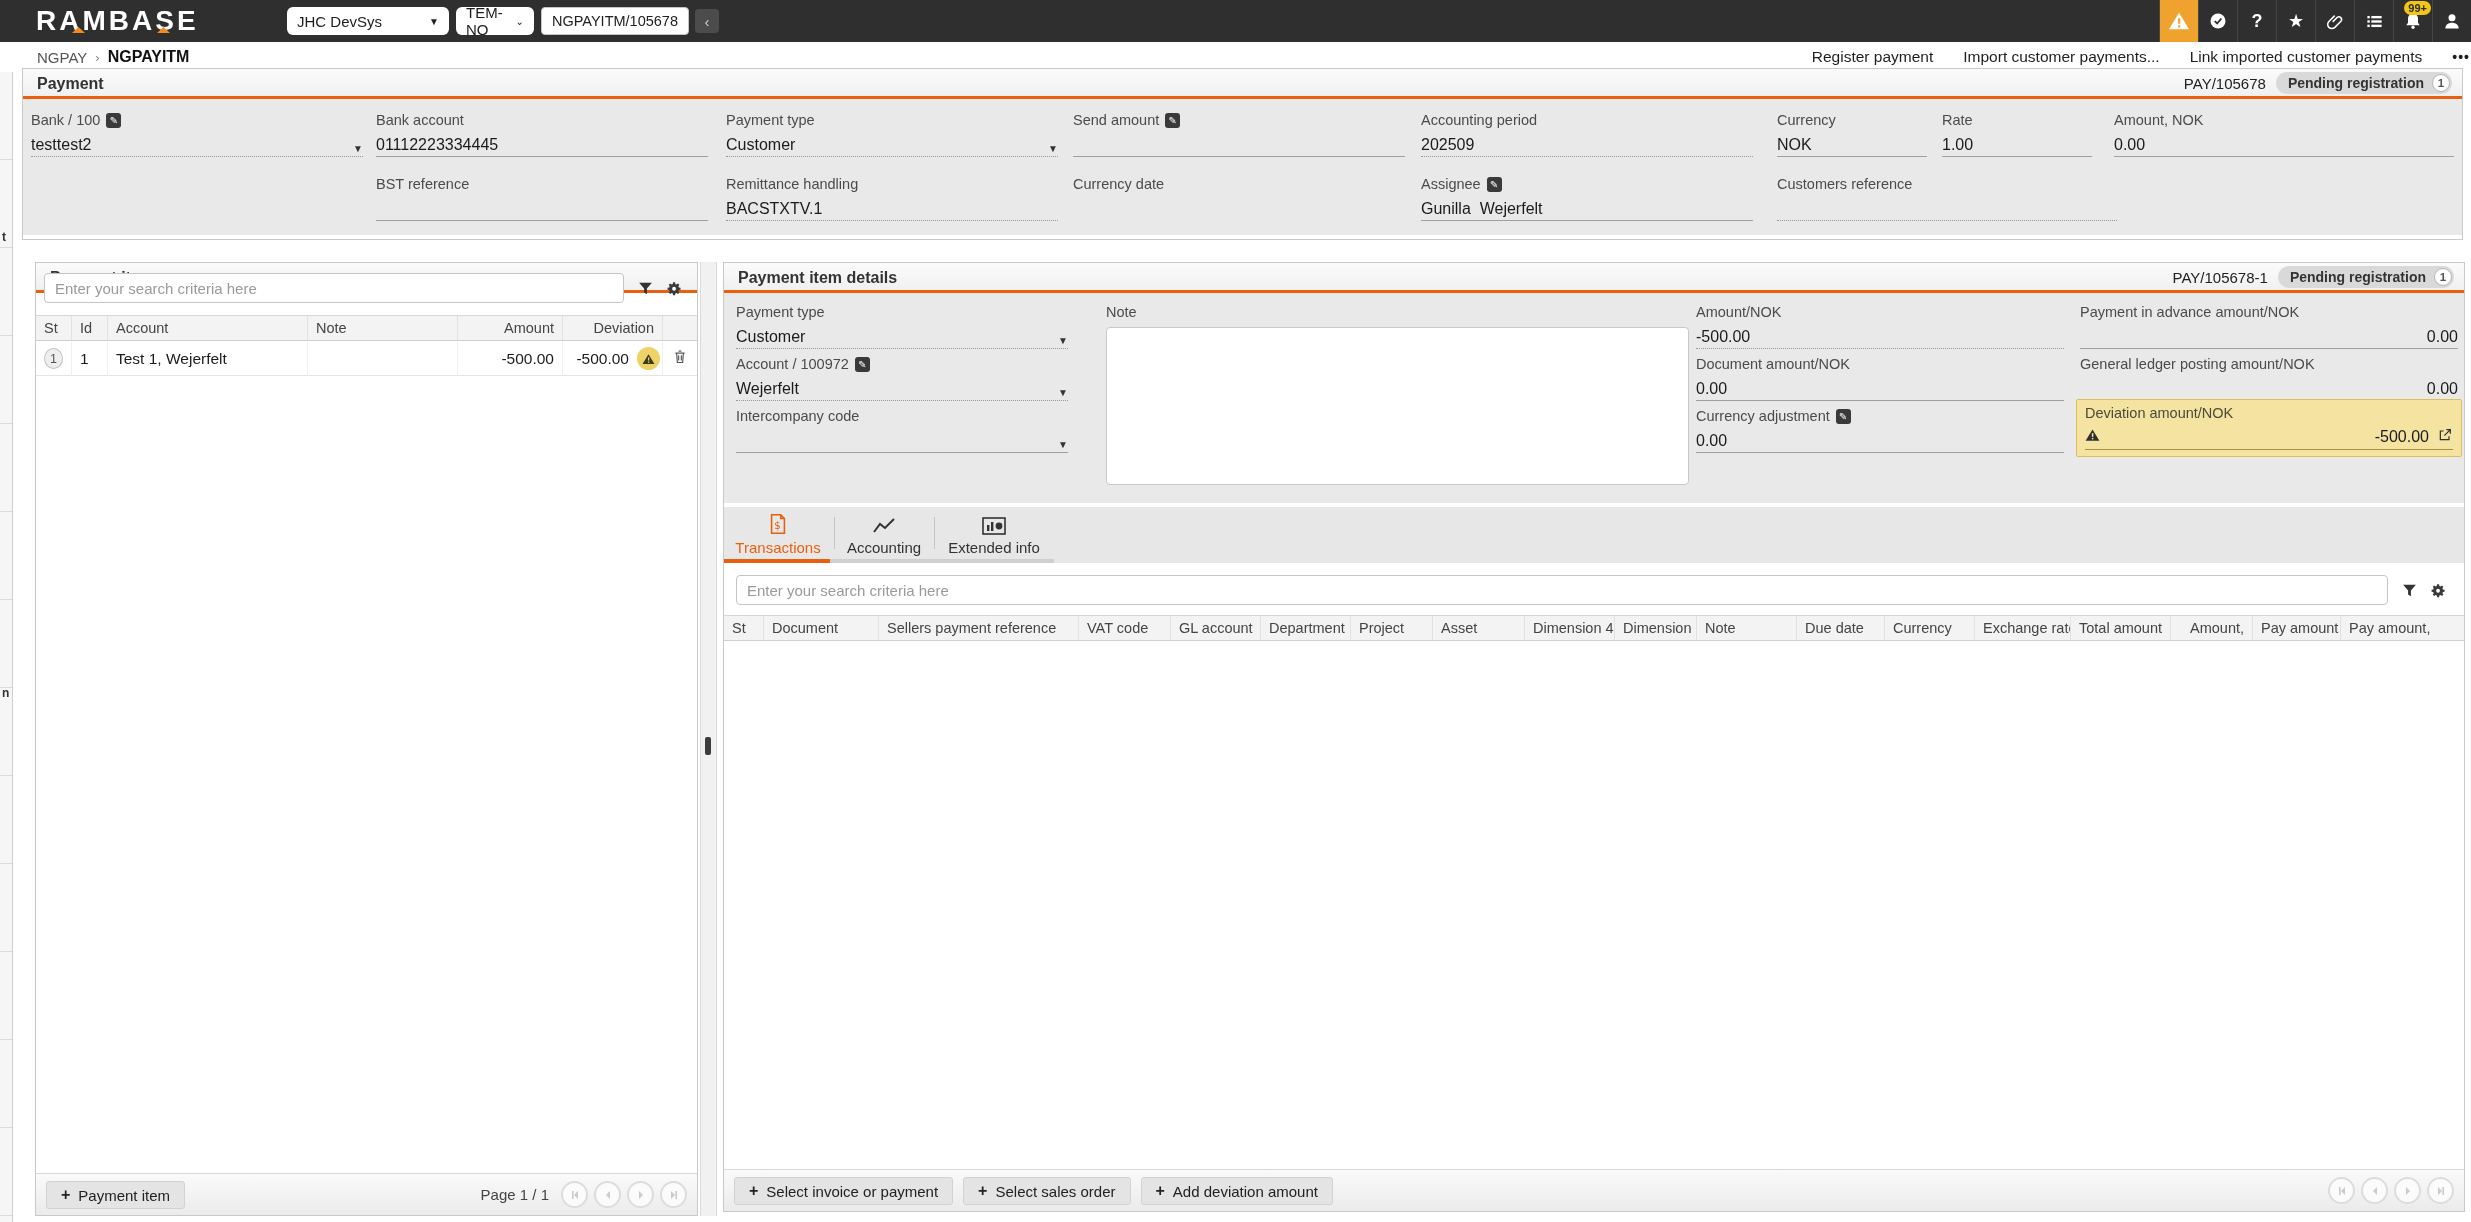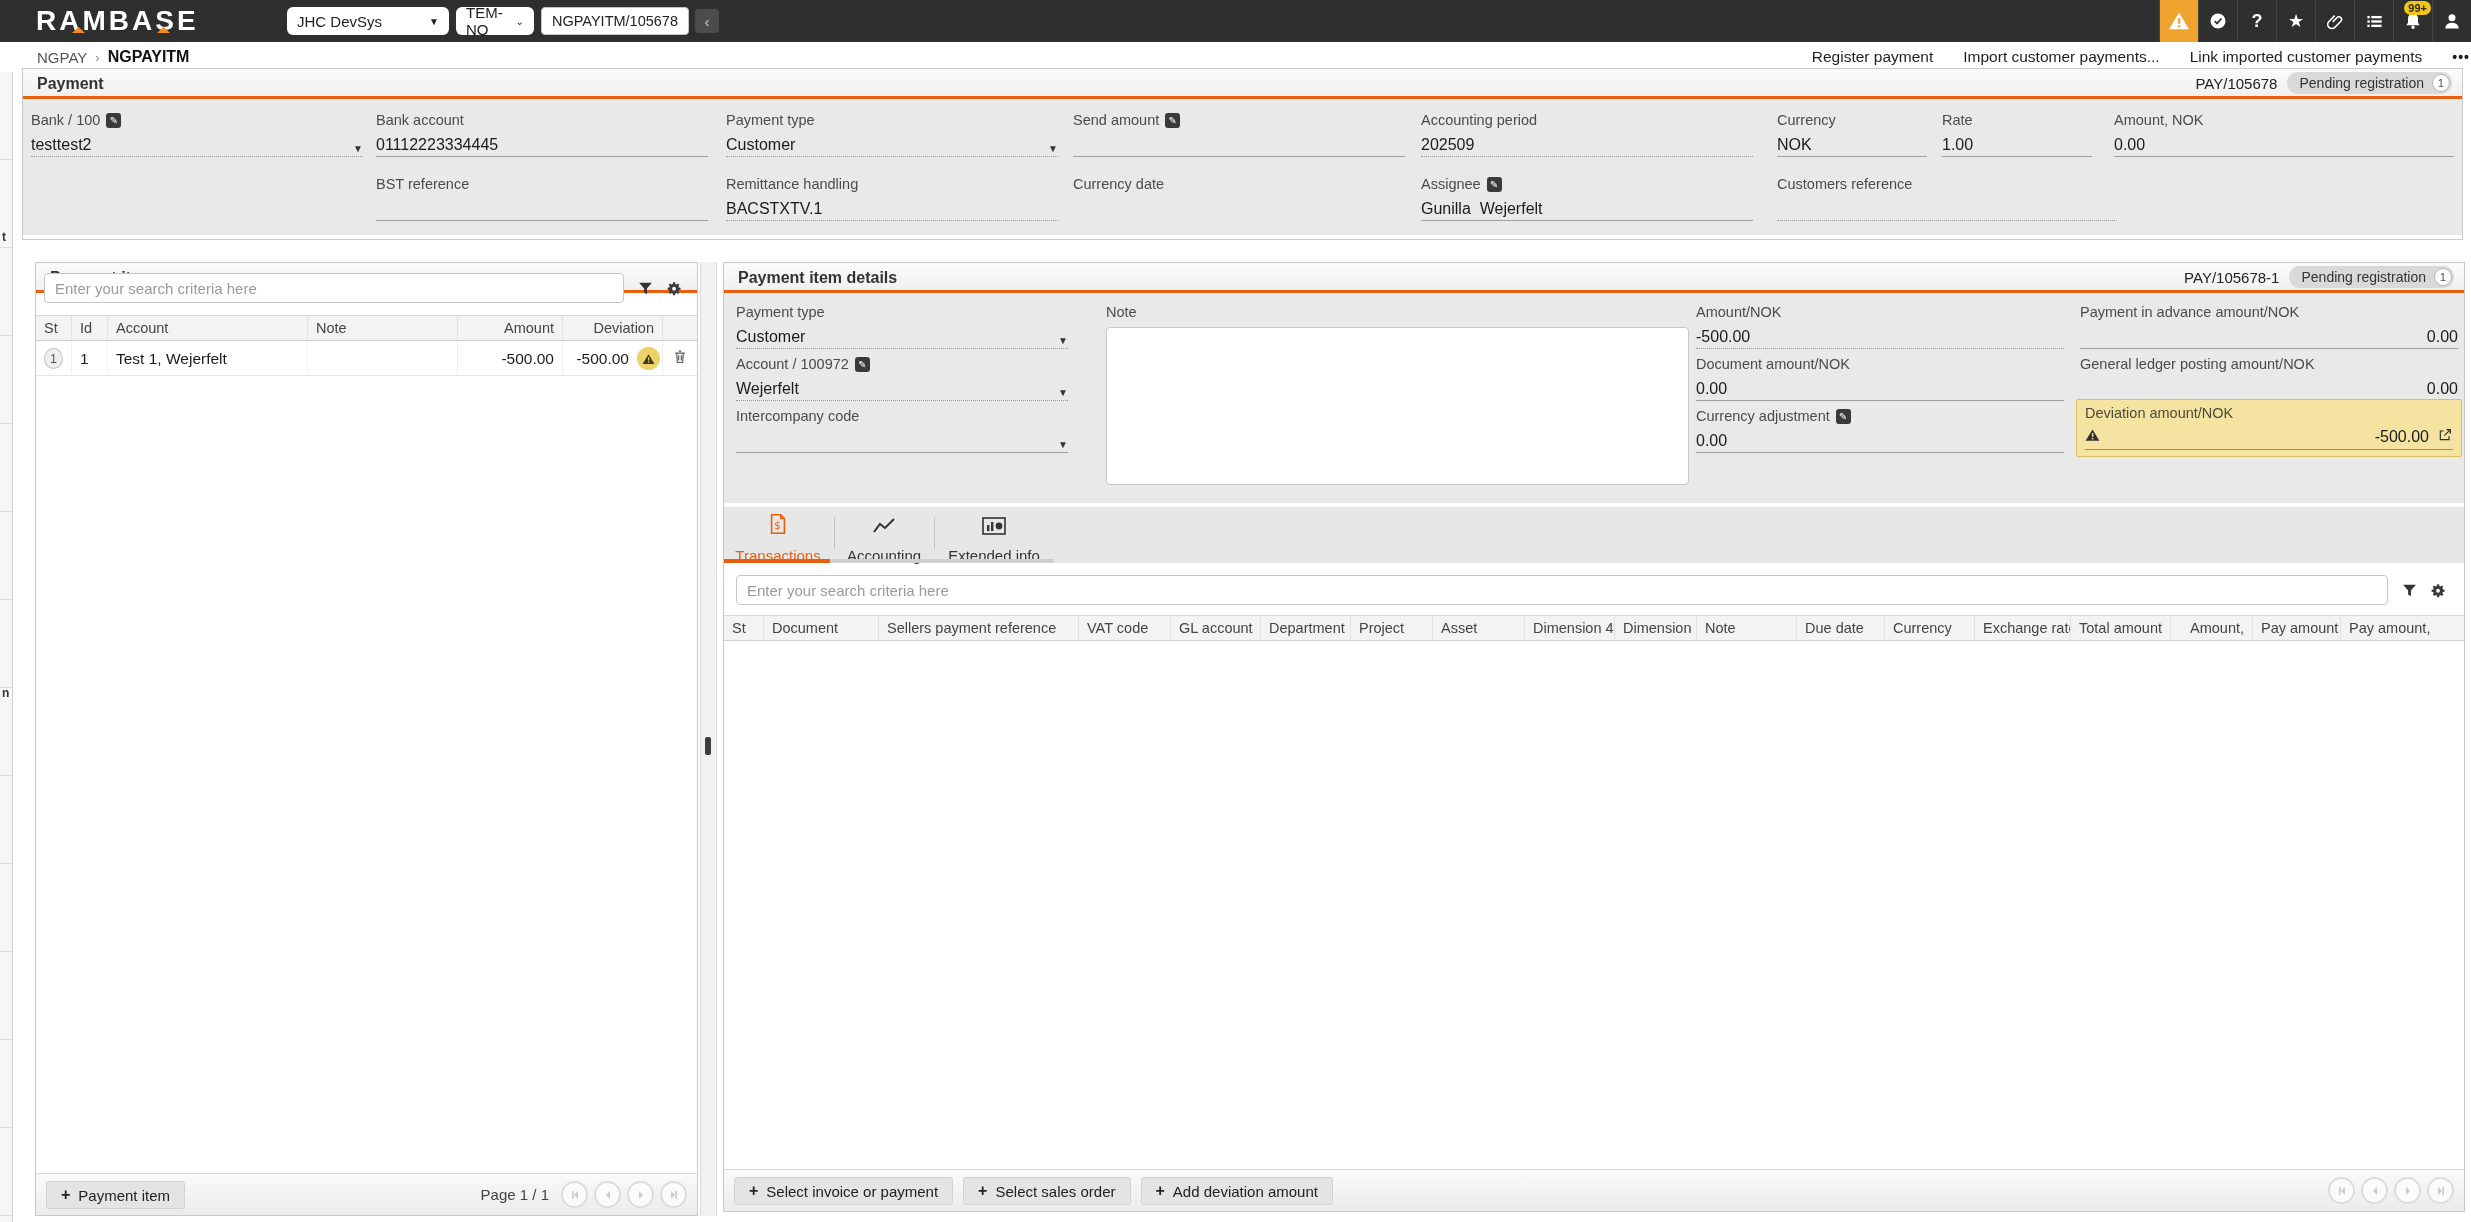--- a/index.html
+++ b/index.html
@@ -34,21 +34,21 @@
   .toplinks .more { font-weight:bold; letter-spacing:1px; font-size:14px; }
 
   
   .panel { position:absolute; border:1px solid #c9c9c9; background:#fff; }
   .phead { position:relative; height:30px; background:linear-gradient(#fbfbfb,#f0f0f0);
     border-bottom:3px solid #e95f0e; }
   .ptitle { position:absolute; left:14px; top:6px; font-size:16px; font-weight:bold; color:#333; }
   .phead-right { position:absolute; right:10px; top:3px; display:flex; align-items:center; gap:10px; }
   .docid { font-size:15px; color:#222; }
   .pill { position:relative; background:#d9d9d9; border-radius:12px; padding:3px 28px 3px 12px;
-    font-size:14px; color:#333; }
+    font-size:14px; color:#333;font-weight:bold; }
   .pill .cnt { position:absolute; right:2px; top:2px; width:18px; height:18px; background:#fff;
     border:1px solid #b5b5b5; border-radius:50%; font-size:11.5px; color:#555; display:flex;
     align-items:center; justify-content:center; }
 
   
   .fields { position:relative; background:#e9e9e9; }
   .field { position:absolute; }
   .flabel { font-size:14.5px; color:#4b4b4b; display:flex; align-items:center; gap:6px; height:18px;}
   .fvalue { margin-top:4px; min-height:24px; font-size:16px; color:#1b1b1b; display:flex;
     align-items:flex-end; padding-bottom:2px; white-space:pre; }
@@ -90,21 +90,21 @@
   .chip .plus { font-weight:bold; font-size:16px; }
   .pager { position:absolute; right:10px; top:7px; display:flex; align-items:center; gap:6px; }
   .pglabel { font-size:15px; color:#444; margin-right:6px; }
   .pg-btn { width:27px; height:27px; border:2px solid #dcdcdc; border-radius:50%; display:flex;
     align-items:center; justify-content:center; background:#fbfbfb; }
 
   
   .tabstrip { position:absolute; background:#e7e7e7; }
   .tab { position:absolute; top:4px; height:46px; text-align:center; }
   .tab .ticon { height:24px; display:flex; align-items:flex-end; justify-content:center; }
-  .tab .tlabel { font-size:15px; color:#333; margin-top:12px; }
+  .tab .tlabel { font-size:15px; color:#333; margin-top:4px; }
   .tab.active .tlabel { color:#e95f0e; }
   .tab-div { position:absolute; top:10px; width:1px; height:32px; background:#c4c4c4; }
   .tab-ul { position:absolute; bottom:0; height:4px; }
 
   
   .rail { position:absolute; left:0; top:72px; width:13px; height:1150px; background:#f6f6f6;
     border-right:1px solid #cfcfcf;
     background-image:repeating-linear-gradient(to bottom,transparent 0 87px,#dcdcdc 87px 88px); }
   .rail .frag { position:absolute; left:2px; font-size:12px; font-weight:bold; color:#333; }
   .splitter { position:absolute; background:#f1f1f1; border-left:1px solid #dadada; border-right:1px solid #dadada; }

